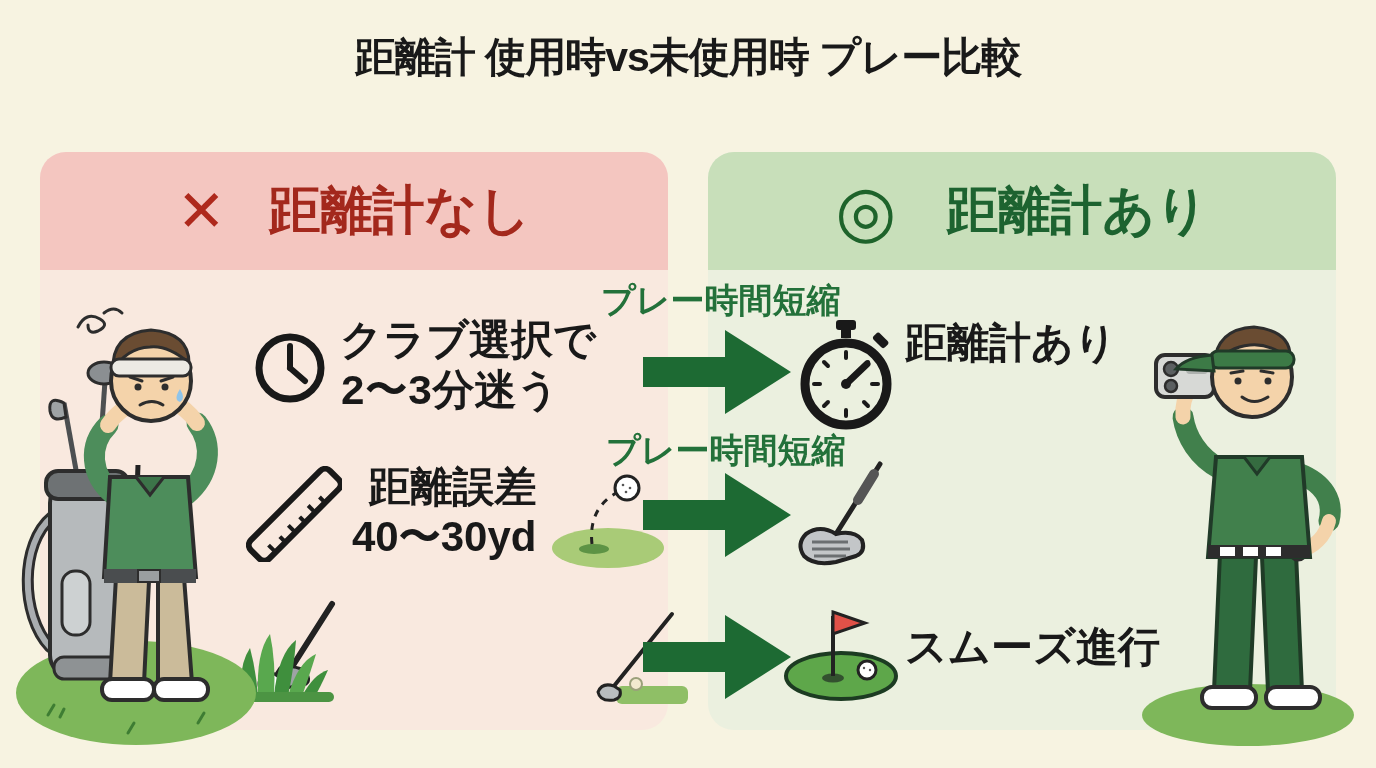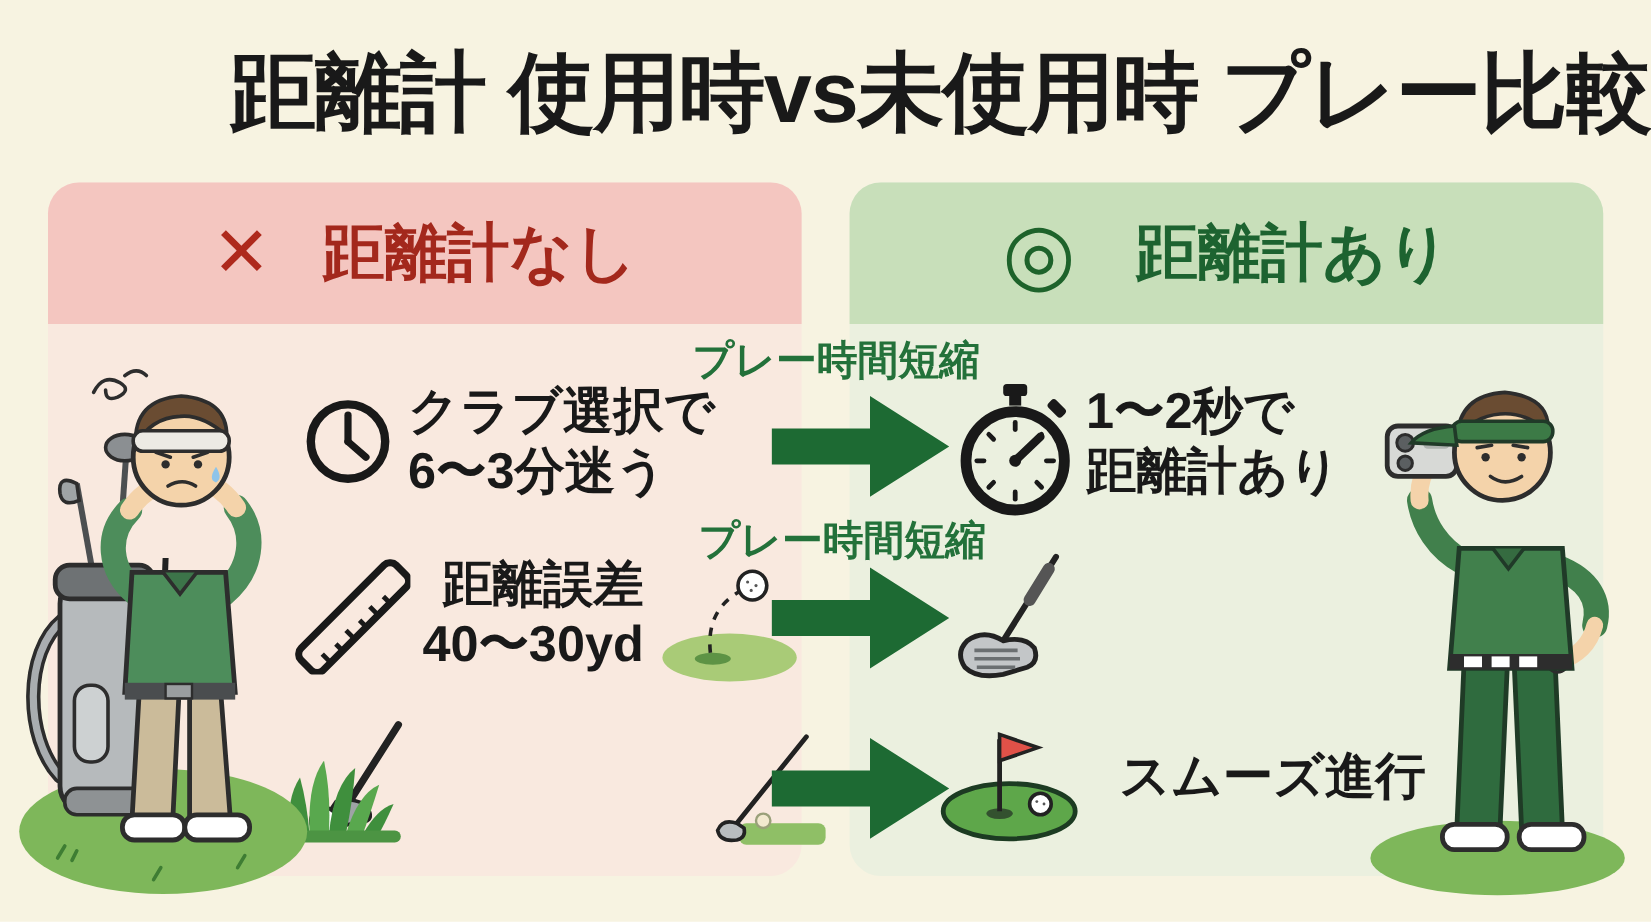--- a/index.html
+++ b/index.html
@@ -3,42 +3,42 @@
 <meta charset="utf-8">
 <style>
   html,body{margin:0;padding:0;}
   .stage{
     position:relative;width:1376px;height:768px;overflow:hidden;
     background:#f7f3e1;
     font-family:"Liberation Sans","DejaVu Sans",sans-serif;
     color:#191919;
   }
   .title{
-    position:absolute;top:30px;left:0;width:100%;text-align:right;
-    font-size:72px;font-weight:900;letter-spacing:-1px;color:#191919;margin:0;
+    position:absolute;top:30px;left:0;width:100%;text-align:center;
+    font-size:41px;font-weight:900;letter-spacing:-1px;color:#191919;margin:0;
   }
   .panel{position:absolute;top:152px;width:628px;height:578px;border-radius:26px;}
   .panel-no{left:40px;background:#f9e9df;}
   .panel-yes{left:708px;background:#ebf0df;}
   .panel-header{
     height:118px;border-radius:26px 26px 0 0;
     display:flex;align-items:center;justify-content:center;gap:30px;
   }
   .panel-no .panel-header{background:#f4c6c0;}
   .panel-yes .panel-header{background:#c8dfba;}
   .mark-x{font-size:58px;font-weight:900;color:#ae291c;line-height:1;}
   .mark-o{font-size:70px;font-weight:700;color:#1e632b;line-height:1;}
   .header-no-text{font-size:52px;font-weight:900;color:#a3281c;margin-left:13px;}
   .header-yes-text{font-size:52px;font-weight:900;color:#1d6330;margin-left:20px;}
   .item-text{
     position:absolute;font-size:42px;font-weight:800;line-height:1.2;color:#191919;
     white-space:nowrap;
   }
   .arrow-label{
-    position:absolute;font-size:34px;font-weight:800;color:#23713a;white-space:nowrap;
+    position:absolute;font-size:34px;font-weight:800;color:#23713a;white-space:nowrap;margin-left:24px;
   }
   .abs{position:absolute;}
   svg{display:block;}
 </style>
 </head>
 <body>
 
 <div class="stage">
 
   <h1 class="title">距離計 使用時vs未使用時 プレー比較</h1>
@@ -57,23 +57,23 @@
     </div>
   </section>
 
   <div class="abs" style="left:252px;top:330px;">
     <svg width="76" height="76" viewBox="0 0 76 76">
       <circle cx="38" cy="38" r="31" fill="none" stroke="#191919" stroke-width="7"></circle>
       <line x1="38" y1="38" x2="38" y2="16" stroke="#191919" stroke-width="6" stroke-linecap="round"></line>
       <line x1="38" y1="38" x2="53" y2="51" stroke="#191919" stroke-width="6" stroke-linecap="round"></line>
     </svg>
   </div>
-  <div class="item-text" style="left:340px;top:318px;">
+  <div class="item-text" style="left:340px;top:318px;font-family:Liberation Mono, monospace;">
     <div>クラブ選択で</div>
-    <div>6〜3分迷う</div>
+    <div>2〜3分迷う</div>
   </div>
 
   <div class="abs" style="left:246px;top:466px;">
     <svg width="96" height="96" viewBox="0 0 96 96">
       <g transform="rotate(-45 48 48)">
         <rect x="-8" y="36" width="112" height="26" rx="7" fill="none" stroke="#191919" stroke-width="6"></rect>
         <g stroke="#191919" stroke-width="4">
           <line x1="8" y1="62" x2="8" y2="52"></line>
             <line x1="22" y1="62" x2="22" y2="54"></line>
           <line x1="36" y1="62" x2="36" y2="52"></line>
@@ -156,21 +156,20 @@
         <line x1="29" y1="44" x2="33" y2="48"></line>
           <line x1="69" y1="84" x2="73" y2="88"></line>
         <line x1="29" y1="88" x2="33" y2="84"></line>
           <line x1="69" y1="48" x2="73" y2="44"></line>
       </g>
       <line x1="51" y1="66" x2="72" y2="46" stroke="#191919" stroke-width="7" stroke-linecap="round"></line>
       <circle cx="51" cy="66" r="5" fill="#191919"></circle>
     </svg>
   </div>
   <div class="item-text" style="left:905px;top:318px;">
-    <div>1〜2秒で</div>
     <div>距離計あり</div>
   </div>
 
   <div class="abs" style="left:790px;top:460px;">
     <svg width="100" height="110" viewBox="0 0 100 110">
       <line x1="90" y1="4" x2="46" y2="74" stroke="#222" stroke-width="5" stroke-linecap="round"></line>
       <line x1="84" y1="14" x2="68" y2="40" stroke="#555" stroke-width="10" stroke-linecap="round"></line>
       <path d="M46,74 Q30,64 16,74 Q6,84 14,96 Q24,106 46,102 L66,96 Q76,92 72,80 Q64,70 46,74 Z" fill="#c3c6c8" stroke="#222" stroke-width="4"></path>
       <g stroke="#6b6f71" stroke-width="3">
         <line x1="22" y1="82" x2="58" y2="82"></line>
@@ -184,21 +183,21 @@
     <svg width="118" height="106" viewBox="0 0 118 106">
       <ellipse cx="58" cy="80" rx="55" ry="23" fill="#5ea74a" stroke="#1c3b22" stroke-width="4"></ellipse>
       <ellipse cx="50" cy="82" rx="11" ry="4.5" fill="#33512f"></ellipse>
       <line x1="50" y1="20" x2="50" y2="80" stroke="#222" stroke-width="4"></line>
       <polygon points="50,16 82,27 50,38" fill="#e05148" stroke="#222" stroke-width="3"></polygon>
       <circle cx="84" cy="74" r="9" fill="#fff" stroke="#222" stroke-width="3"></circle>
       <circle cx="81" cy="72" r="1.2" fill="#555"></circle>
         <circle cx="87" cy="74" r="1.2" fill="#555"></circle>
     </svg>
   </div>
-  <div class="item-text" style="left:933px;top:622px;">
+  <div class="item-text" style="left:905px;top:622px;">
     <div>スムーズ進行</div>
   </div>
 
   <div class="abs" style="left:8px;top:285px;">
     <svg width="252" height="475" viewBox="0 0 252 475">
       <ellipse cx="128" cy="408" rx="120" ry="52" fill="#7eb75a"></ellipse>
       <g stroke="#3e7d33" stroke-width="3" stroke-linecap="round">
         <line x1="40" y1="430" x2="46" y2="420"></line>
           <line x1="52" y1="432" x2="56" y2="424"></line>
         <line x1="190" y1="438" x2="196" y2="428"></line>

